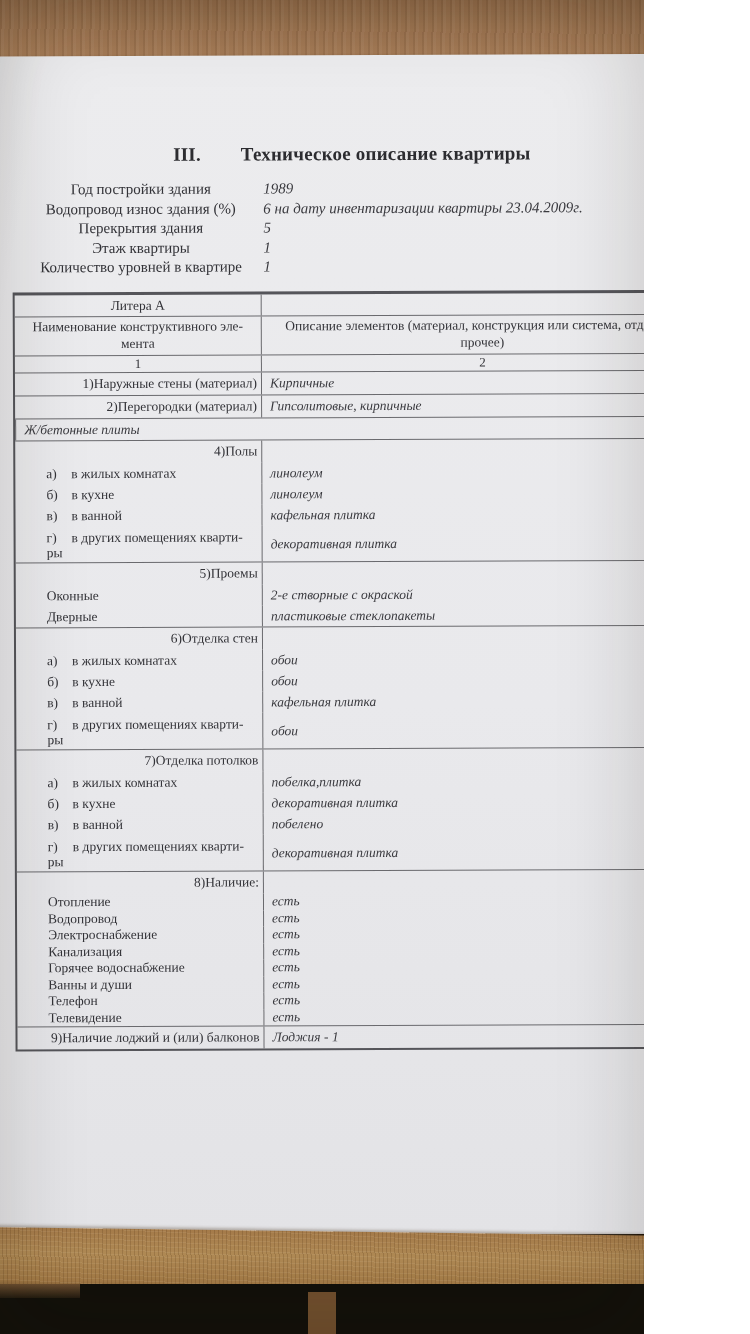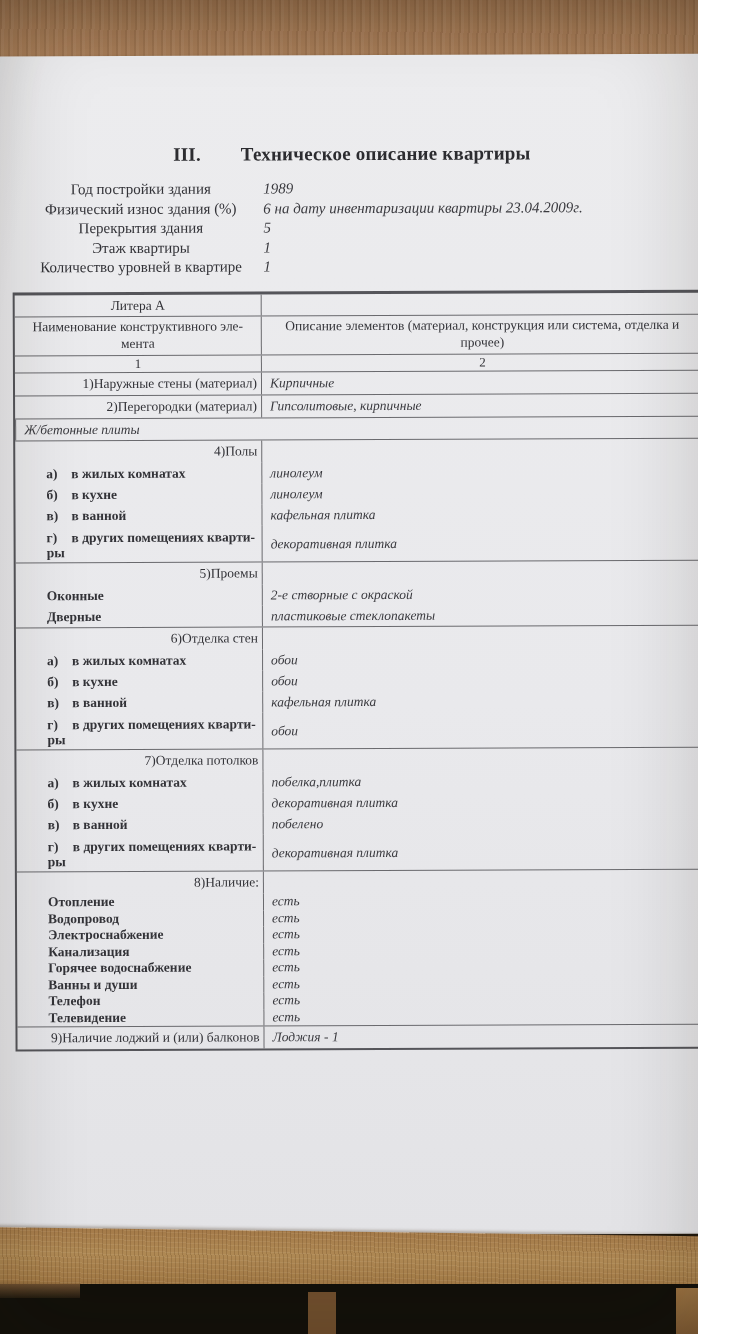--- a/index.html
+++ b/index.html
@@ -1,17 +1,17 @@
 <!DOCTYPE html>
 <html><head>
 <meta charset="utf-8">
 <style>
   html,body{margin:0;padding:0;}
   .photo{
-    position:relative; width:698px; height:1334px; overflow:hidden;
+    position:relative; width:644px; height:1334px; overflow:hidden;
     background:#14120c;
     font-family:"Liberation Serif","DejaVu Serif",serif;
   }
   
   .wood-top{
     position:absolute; left:0; top:0; width:100%; height:66px;
     background:
       repeating-linear-gradient(91deg, rgba(60,35,12,.10) 0 2px, rgba(255,255,255,.04) 2px 5px, transparent 5px 9px),
       linear-gradient(180deg,#8d6847 0%, #9b7350 45%, #a87e58 100%);
   }
@@ -42,21 +42,21 @@
   }
   .trow{ display:grid; grid-template-columns:246px 1fr; }
   .trow .c2{ border-left:1px solid #6a6a6e; }
   .trow.end{ border-bottom:1px solid #6a6a6e; }
   .center{ text-align:center; }
   .litera .c1{ padding:3px 0 2px; }
   .thead .c1,.thead .c2{ font-size:13.5px; line-height:16.5px; padding:2px 8px 3px; }
   .tnum .c1,.tnum .c2{ font-size:13px; line-height:15px; padding:0 0 1px; }
   .c1.main{ padding:3px 4px 3px 8px;text-align:right; }
   .num{ display:inline-block; width:25px; }
-  .c1.subcell{ padding:0 4px 0 31px;font-weight:bold; }
+  .c1.subcell{ padding:0 4px 0 31px; }
   .letter{ display:inline-block; width:25px; }
   .c2.val{
     font-style:italic; padding:0 8px; display:flex; align-items:center;
     color:#3a3a3f; font-size:13.5px;
   }
   .row-main{ min-height:21px; }
   .row-item{ min-height:21px; }
   .row-item .c1, .row-item .c2{ padding-top:3px; padding-bottom:2px; }
   .row-item.tall{ min-height:31px; }
   .row-item.tall .c1{ line-height:15px; padding-top:4px; }
@@ -95,21 +95,21 @@
       <span>III.</span>
       <span>Техническое описание квартиры</span>
     </div>
 
     <div class="info">
       <div class="info-row">
         <span class="lbl">Год постройки здания</span>
         <span class="val">1989</span>
       </div>
       <div class="info-row">
-        <span class="lbl">Физический износ здания (%)</span>
+        <span class="lbl">Водопровод износ здания (%)</span>
         <span class="val">6 на дату инвентаризации квартиры 23.04.2009г.</span>
       </div>
       <div class="info-row">
         <span class="lbl">Перекрытия здания</span>
         <span class="val">5</span>
       </div>
       <div class="info-row">
         <span class="lbl">Этаж квартиры</span>
         <span class="val">1</span>
       </div>

